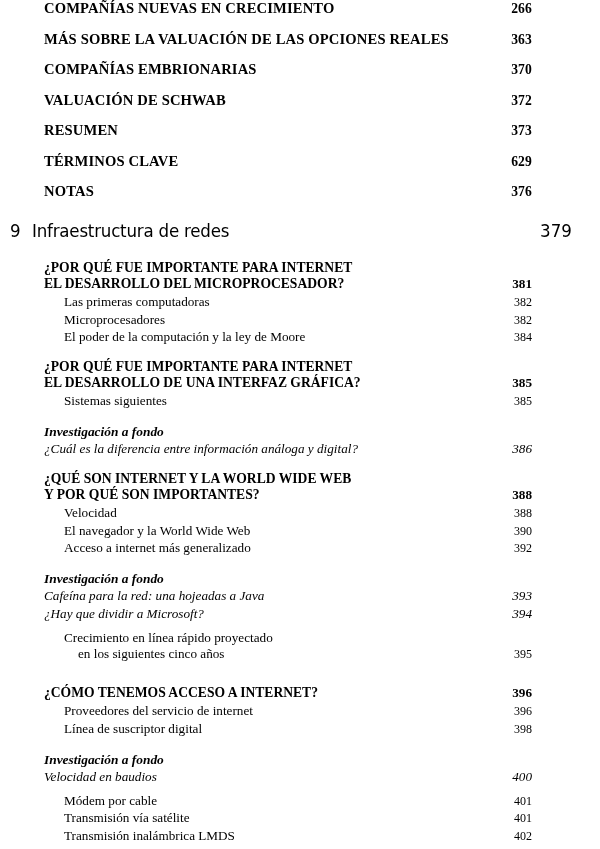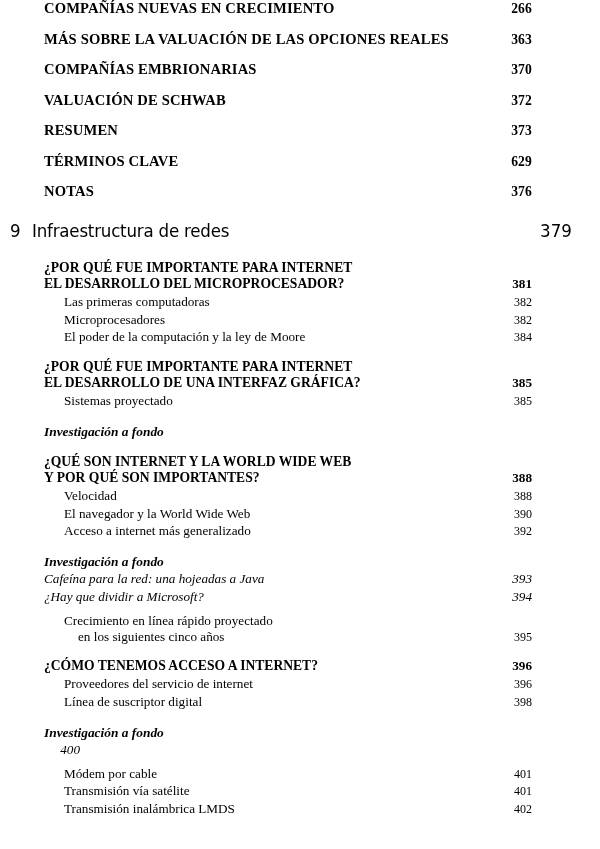--- a/index.html
+++ b/index.html
@@ -91,21 +91,21 @@
 
   
   .lvl-head {
     padding-left: 44px;
     padding-right: 68px;
     margin-top: 14px;
     margin-bottom: 2px;
     font-weight: bold;
     font-size: 13.6px;
   }
-  .lvl-head.tight { margin-top: 13px; }
+  .lvl-head.tight { margin-top: 23px; }
   .lvl-head .label { line-height: 1.18; }
   .lvl-head .page-num {
     width: 36px;
     font-size: 13.2px;
     align-self: flex-end;
   }
   .lvl-head .label .l2 { display: block; }
 
   
   .lvl-sub {
@@ -213,26 +213,30 @@
     </div>
 
     <div class="row lvl-head">
       <span class="label">
         <span>¿POR QUÉ FUE IMPORTANTE PARA INTERNET</span>
         <span class="l2">EL DESARROLLO DE UNA INTERFAZ GRÁFICA?</span>
       </span>
       <span class="page-num">385</span>
     </div>
     <div class="row lvl-sub first">
-      <span class="label">Sistemas proyectado</span>
+      <span class="label">Sistemas siguientes</span>
       <span class="page-num">385</span>
     </div>
 
     <div class="lvl-feature">
       <span>Investigación a fondo</span>
+    </div>
+    <div class="row lvl-featdesc">
+      <span class="label">¿Cuál es la diferencia entre información análoga y digital?</span>
+      <span class="page-num">386</span>
     </div>
 
     <div class="row lvl-head">
       <span class="label">
         <span>¿QUÉ SON INTERNET Y LA WORLD WIDE WEB</span>
         <span class="l2">Y POR QUÉ SON IMPORTANTES?</span>
       </span>
       <span class="page-num">388</span>
     </div>
     <div class="row lvl-sub first">
@@ -283,20 +287,21 @@
     </div>
     <div class="row lvl-sub">
       <span class="label">Línea de suscriptor digital</span>
       <span class="page-num">398</span>
     </div>
 
     <div class="lvl-feature">
       <span>Investigación a fondo</span>
     </div>
     <div class="row lvl-featdesc">
+      <span class="label">Velocidad en baudios</span>
       <span class="page-num">400</span>
     </div>
 
     <div class="spacer-sm"></div>
 
     <div class="row lvl-sub">
       <span class="label">Módem por cable</span>
       <span class="page-num">401</span>
     </div>
     <div class="row lvl-sub">

